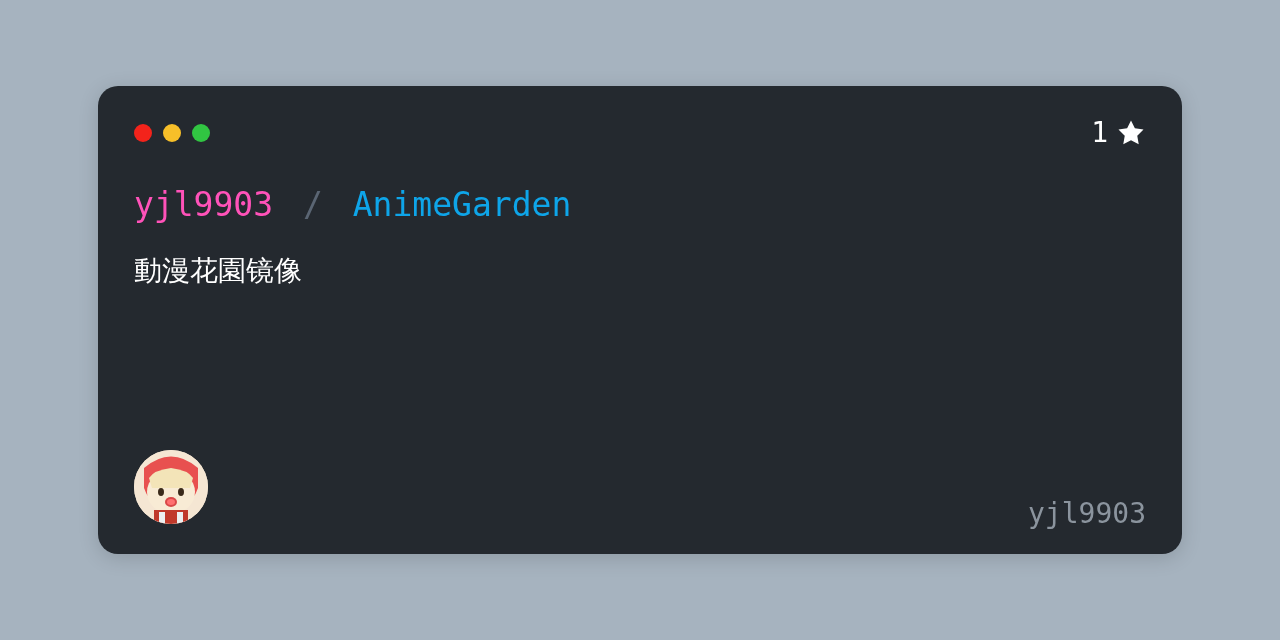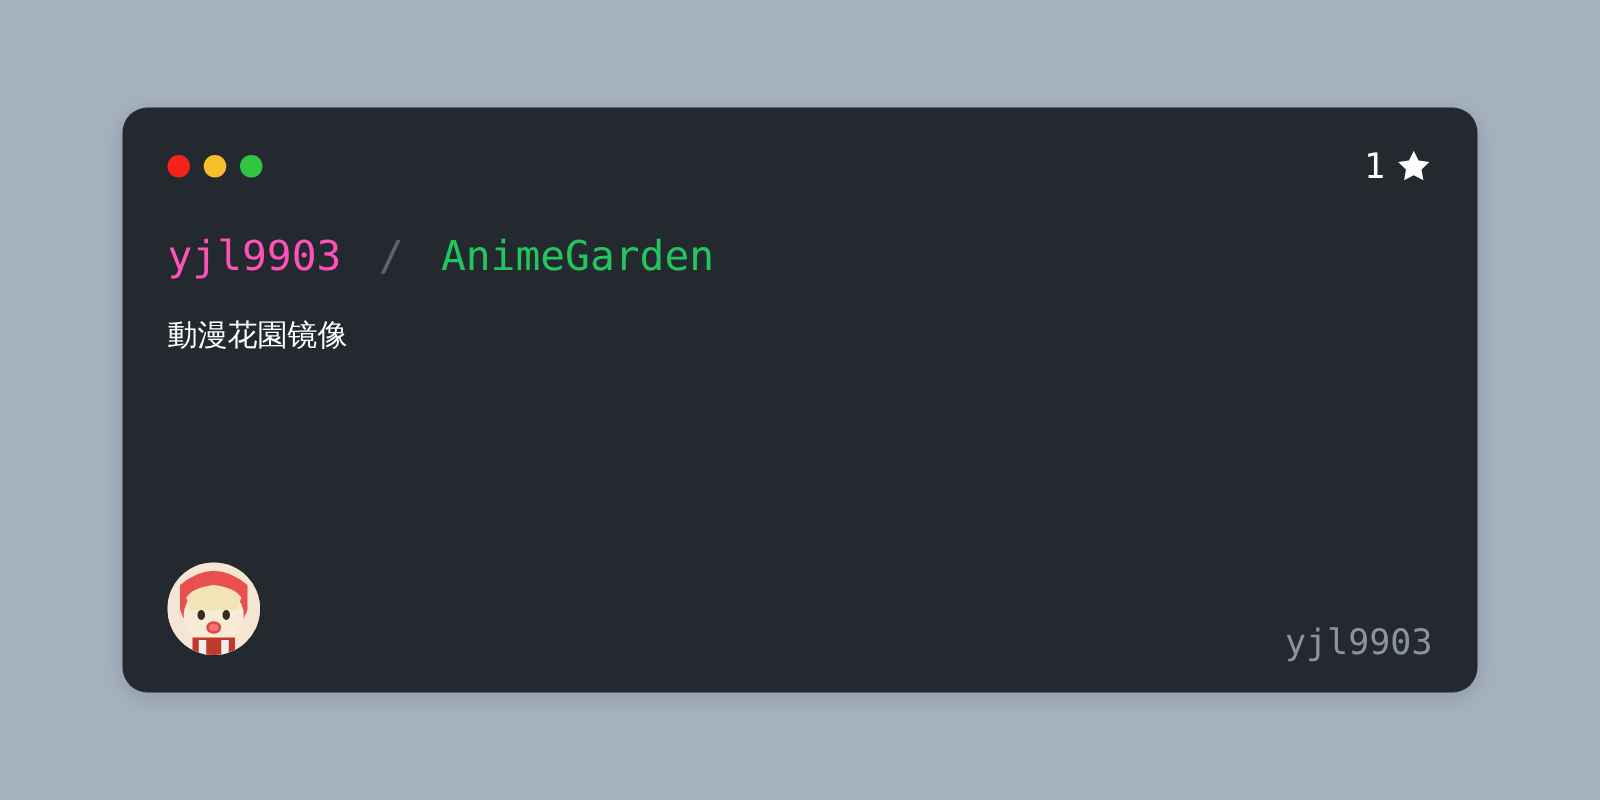--- a/index.html
+++ b/index.html
@@ -54,25 +54,25 @@
       height: 30px;
       fill: #ffffff;
     }
     .repo-title {
       margin-top: 36px;
       font-size: 33px;
       font-weight: 400;
     }
     .owner { color: #ff52b9; }
     .separator { color: #5a6573; margin: 0 10px; }
-    .repo { color: #22c55e; }
+    .repo { color: #0ea5e9; }
     .description {
       margin-top: 28px;
       color: #ffffff;
-      font-size: 24px;
+      font-size: 28px;
       font-family: -apple-system, 'PingFang SC', 'Hiragino Sans GB', sans-serif;
     }
     .avatar {
       position: absolute;
       bottom: 30px;
       left: 36px;
       width: 74px;
       height: 74px;
       border-radius: 50%;
       overflow: hidden;

